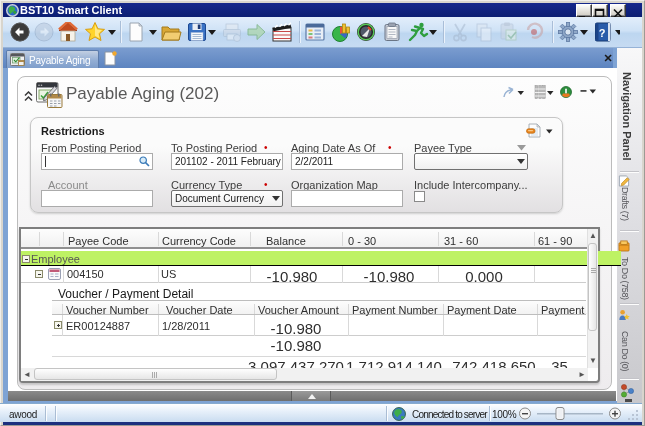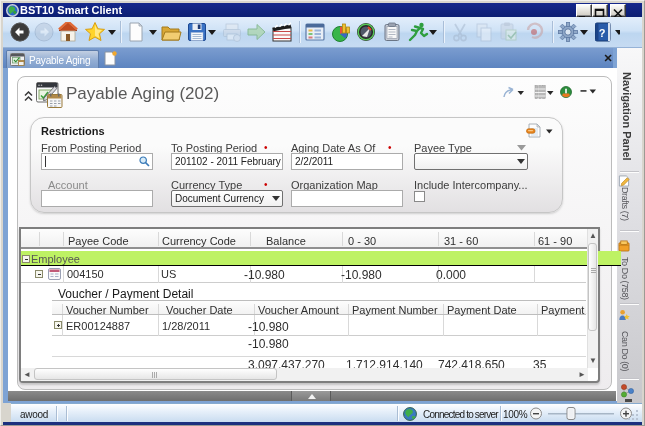--- a/index.html
+++ b/index.html
@@ -32,36 +32,36 @@
 .navsep { position:absolute; left:620px; width:19px; height:1px; background:#c3c3c8; box-shadow:0 1px 0 #fdfdfd; }
 
 
 #mainarea { position:absolute; left:3px; top:68px; width:614px; bottom:23px; background:#fff; border-left:5px solid #7ea3d4; }
 #formpanel { position:absolute; left:9px; top:8px; width:595px; height:314px; background:linear-gradient(#fdfdfd,#eeecee); border:1px solid #bcbcbc; border-radius:8px; }
 
 
 #formtitle { position:absolute; left:48px; top:7px; font-size:17px; font-weight:normal; color:#595959; white-space:nowrap; }
 
 
-#restrict { position:absolute; left:12px; top:40px; width:533px; height:96px; background:linear-gradient(#fbfbfb 30%,#e2e0e2); border:1px solid #c6c6c6; border-radius:14px; box-shadow:0 1px 2px rgba(150,150,150,0.4); }
+#restrict { position:absolute; left:12px; top:40px; width:533px; height:96px; background:linear-gradient(#fbfbfb 30%,#e2e0e2); border:1px solid #c6c6c6; border-radius:8px; box-shadow:0 1px 2px rgba(150,150,150,0.4); }
 .flabel { position:absolute; font-size:11px; color:#3c3c3c; }
 .flabel.grey { color:#8a8a8a; }
 .req { color:#cc0000; font-size:10px; }
 .finput { position:absolute; height:17px; background:#fff; border:1px solid #ababab; font-size:10px; color:#222; line-height:15px; padding-left:3px; white-space:nowrap; overflow:hidden; }
 .fselect { position:absolute; height:17px; background:linear-gradient(#fff,#f0f0f0); border:1px solid #707070; border-radius:2px; font-size:10px; color:#222; line-height:15px; padding-left:3px; white-space:nowrap; overflow:hidden; }
 .selarrow { position:absolute; right:2px; top:5px; width:0; height:0; border-left:4px solid transparent; border-right:4px solid transparent; border-top:5px solid #333; }
 
 
 #grid { position:absolute; left:25px; top:160px; width:583px; }
 .gline { position:absolute; background:#d9d9d9; }
 .gtext { position:absolute; font-size:11px; color:#2e2e2e; white-space:nowrap; }
-.rtext { position:absolute; font-size:12px; color:#2e2e2e; white-space:nowrap; text-align:left; }
-
-
-#statusbar { position:absolute; left:11px; right:3px; bottom:4px; height:19px; background:linear-gradient(#fefeff,#e7f0fa 40%,#c9dcf0); border-top:1px solid #86aace;text-align:right; }
+.rtext { position:absolute; font-size:15px; color:#2e2e2e; white-space:nowrap; text-align:center; }
+
+
+#statusbar { position:absolute; left:0; right:3px; bottom:4px; height:19px; background:linear-gradient(#fefeff,#e7f0fa 40%,#c9dcf0); border-top:1px solid #86aace;text-align:right; }
 #statusbottom { position:absolute; left:3px; right:3px; bottom:1px; height:3px; background:#1b2f7e; }
 .ssep { position:absolute; top:2px; height:15px; width:1px; background:#aabdd4; box-shadow:1px 0 0 #fbfdff; }
 .stext { position:absolute; font-size:10px; color:#1c1c1c; letter-spacing:-0.3px; }
 </style>
 </head>
 <body>
 <div id="frame"></div>
 <div id="titlebar">
   <svg class="abs" style="left:2px;top:0px" width="15" height="15" viewBox="0 0 15 15">
     <circle cx="7.5" cy="7.5" r="6.5" fill="#cdd3da"></circle>

